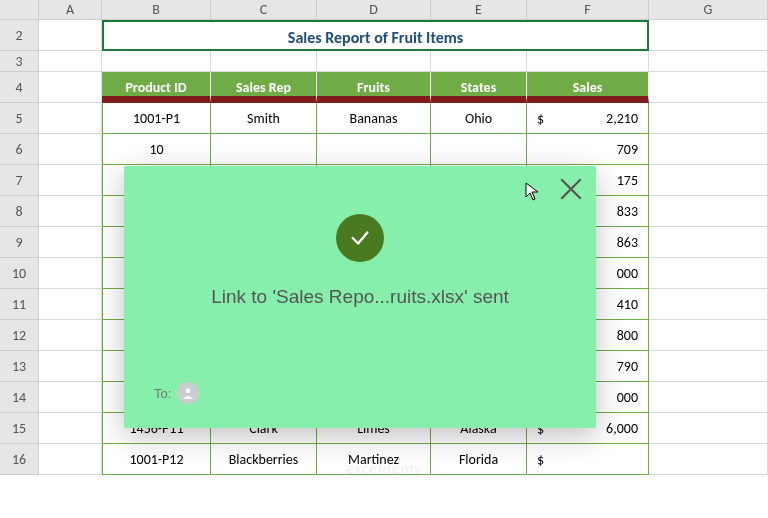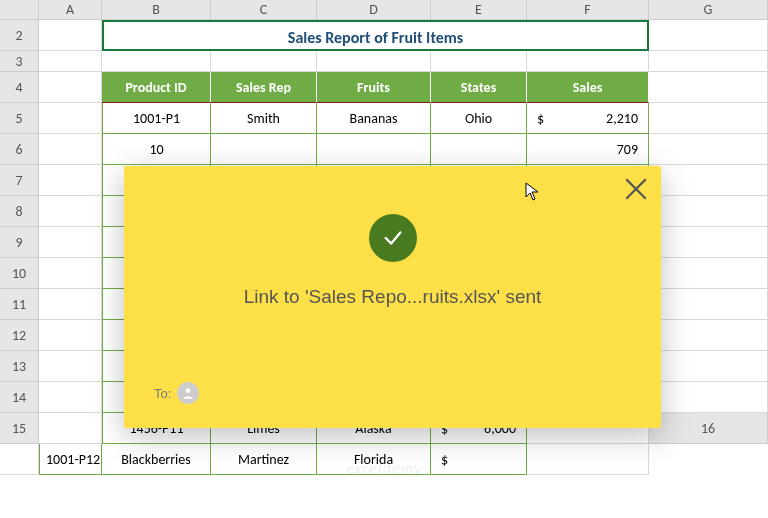--- a/index.html
+++ b/index.html
@@ -43,38 +43,38 @@
     color: #1f4e79;
     font-weight: bold;
     font-size: 16px;
     text-align: center;
   }
   .th {
     background: #6fac46;
     color: #fff;
     font-weight: bold;
     border-right: 1px solid #fff;
-    border-bottom: 1px solid #7f1d1d;
+    border-bottom: 7px solid #7f1d1d;
   }
   .td {
     border: 1px solid #6fac46;
     border-top: none;
     border-left: none;
   }
   .td-left { border-left: 1px solid #6fac46; }
   .sales { text-align: left; position: relative; padding-left: 10px; padding-right: 10px; }
   .sales .cur { position: absolute; left: 10px; }
   .sales .amt { display: block; text-align: right; }
 
   
   .modal {
     position: absolute;
     left: 124px; top: 166px;
-    width: 537px; height: 262px;
-    background: #fde047;
+    width: 472px; height: 262px;
+    background: #86efac;
     box-shadow: 0 8px 30px rgba(0,0,0,0.25);
     border-radius: 2px;
     font-family: 'Segoe UI', Arial, sans-serif;
   }
   .modal-close {
     position: absolute;
     right: 12px; top: 10px;
     width: 26px; height: 26px;
     display: flex; align-items: center; justify-content: center;
     color: #555; font-size: 16px;
@@ -265,20 +265,21 @@
     <div class="cell td"></div>
     <div class="cell td"></div>
     <div class="cell td sales">
       <span class="cur"></span>
       <span class="amt">000</span>
     </div>
     <div class="cell"></div>
     <div class="rowhdr rowhdr-tall">15</div>
     <div class="cell"></div>
     <div class="cell td td-left">1456-P11</div>
+    <div class="cell td">Clark</div>
     <div class="cell td">Limes</div>
     <div class="cell td">Alaska</div>
     <div class="cell td sales">
       <span class="cur">$</span>
       <span class="amt">6,000</span>
     </div>
     <div class="cell"></div>
     <div class="rowhdr rowhdr-tall">16</div>
     <div class="cell"></div>
     <div class="cell td td-left">1001-P12</div>

